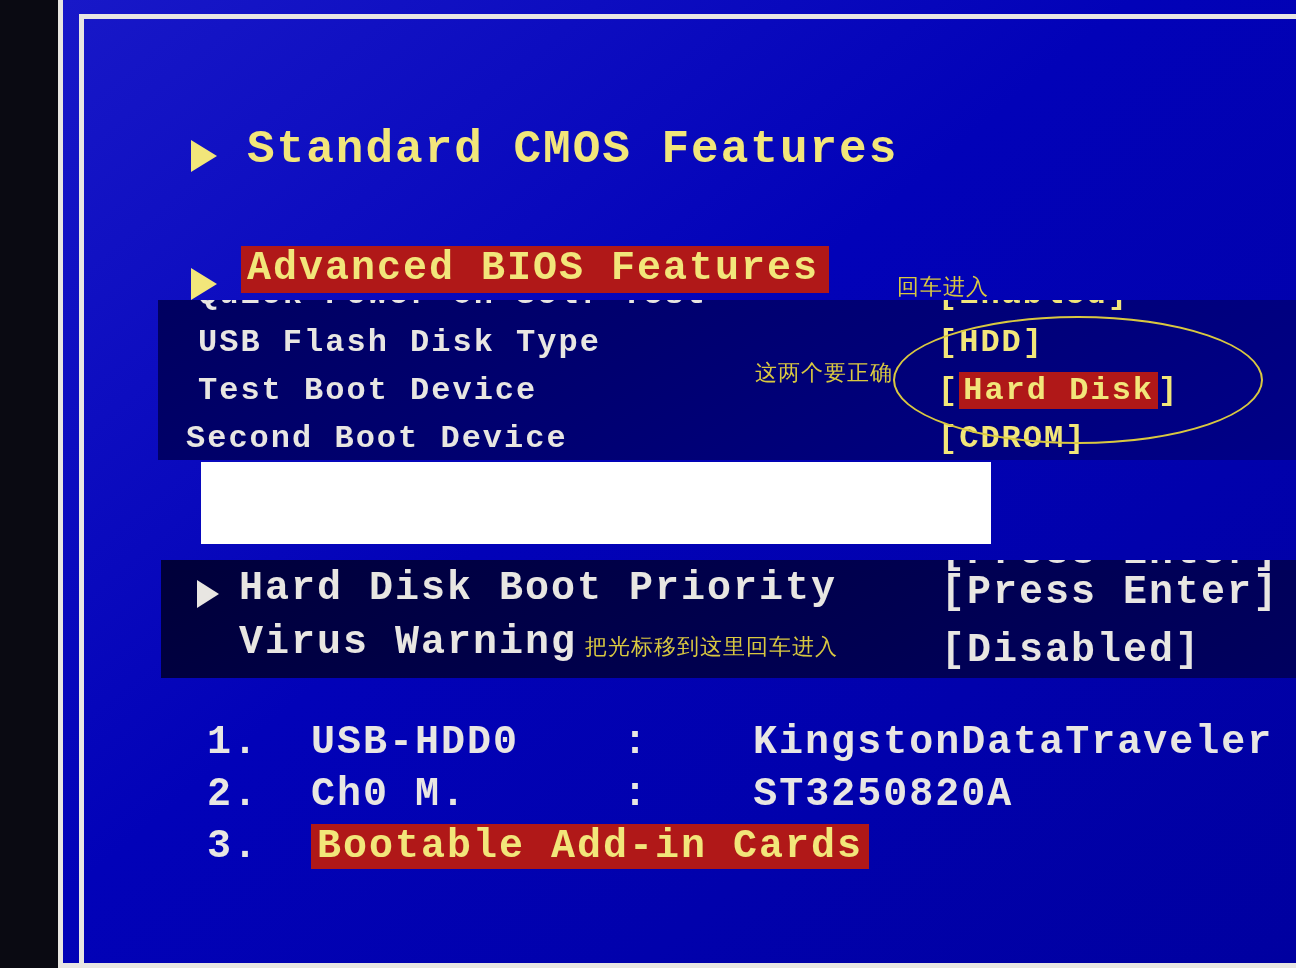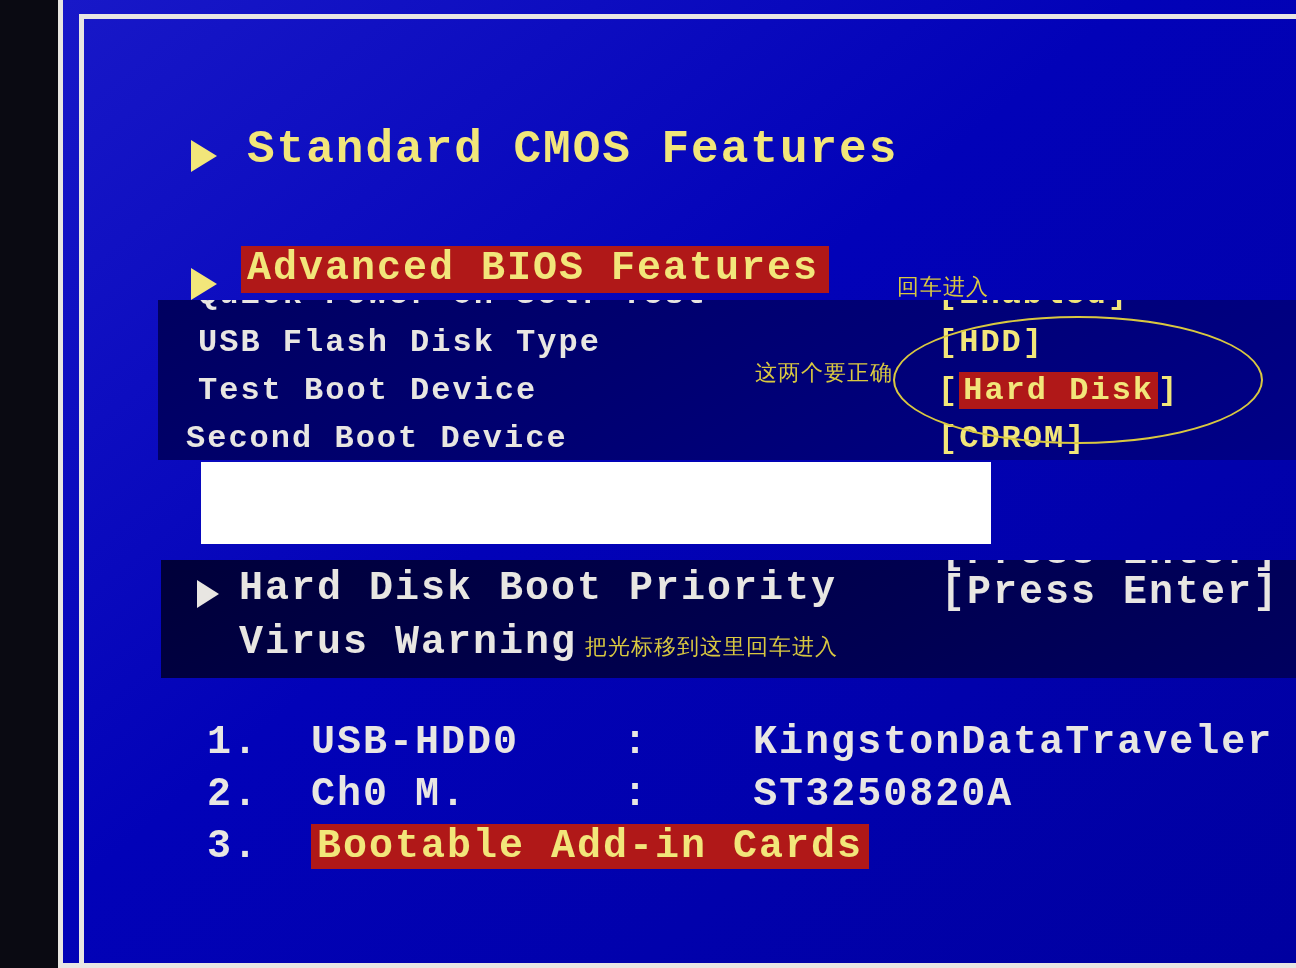--- a/index.html
+++ b/index.html
@@ -179,20 +179,21 @@
   <span class="ann" style="left:692px;top:358px;">这两个要正确</span>
 
   <div class="censor"></div>
 
   <div class="strip2">
      <div class="arrow2"></div>
      <div class="row val" style="left:780px;top:-30px;">[Press Enter]</div>
      <div class="row" style="left:78px;top:6px;">Hard Disk Boot Priority</div>
      <div class="row val" style="left:780px;top:10px;">[Press Enter]</div>
      <div class="row" style="left:78px;top:60px;">Virus Warning</div>
+     <div class="row val" style="left:780px;top:68px;">[Disabled]</div>
   </div>
 
   <span class="ann" style="left:522px;top:632px;">把光标移到这里回车进入</span>
 
   <div class="list">
     <div class="list-row">
       <span>1.</span>&nbsp;
       <span>USB-HDD0</span>&nbsp;&nbsp;&nbsp;
       <span>:</span>&nbsp;&nbsp;&nbsp;
       <span>KingstonDataTraveler 2</span>

